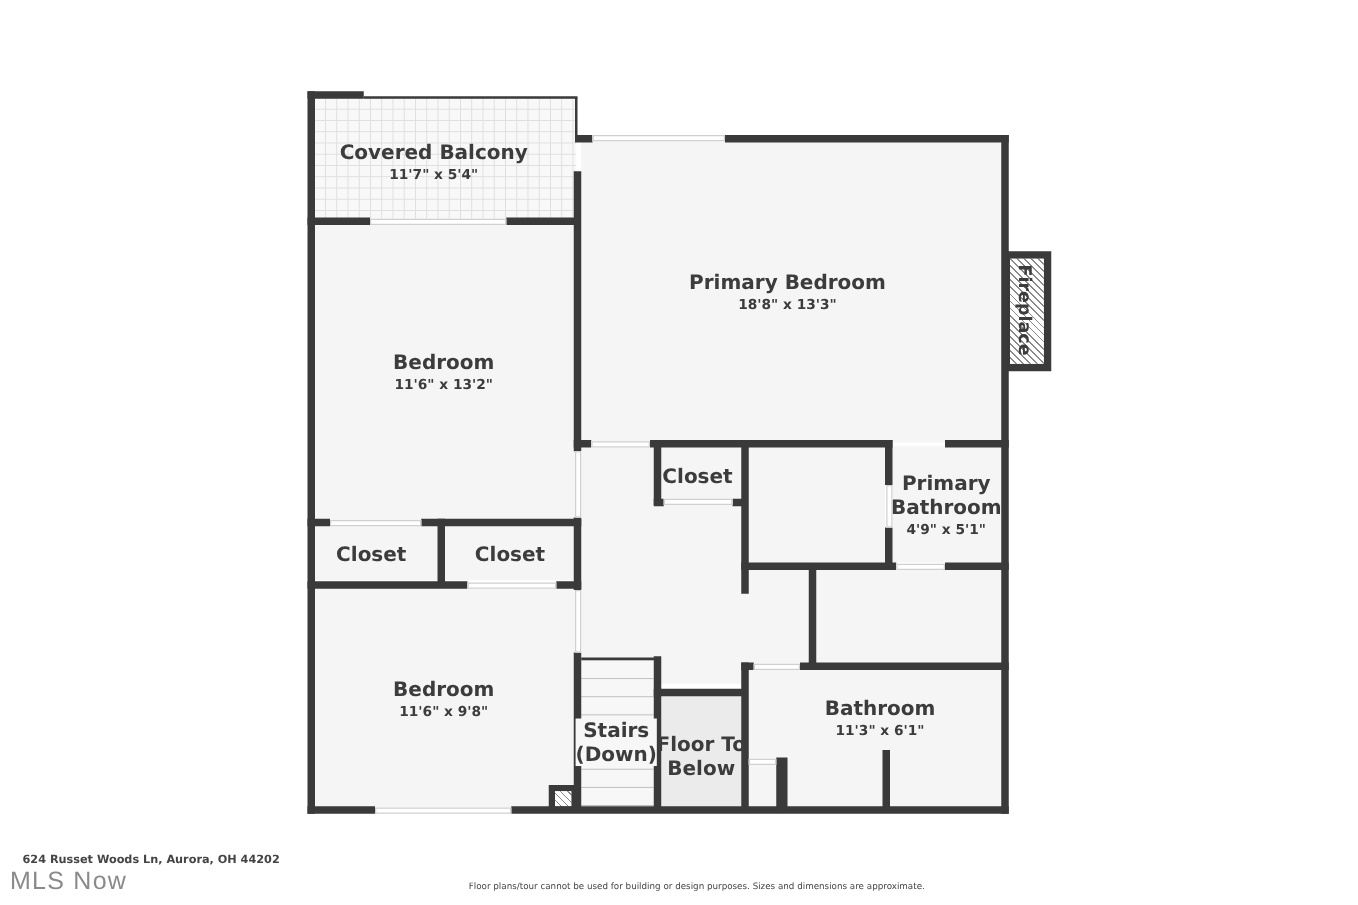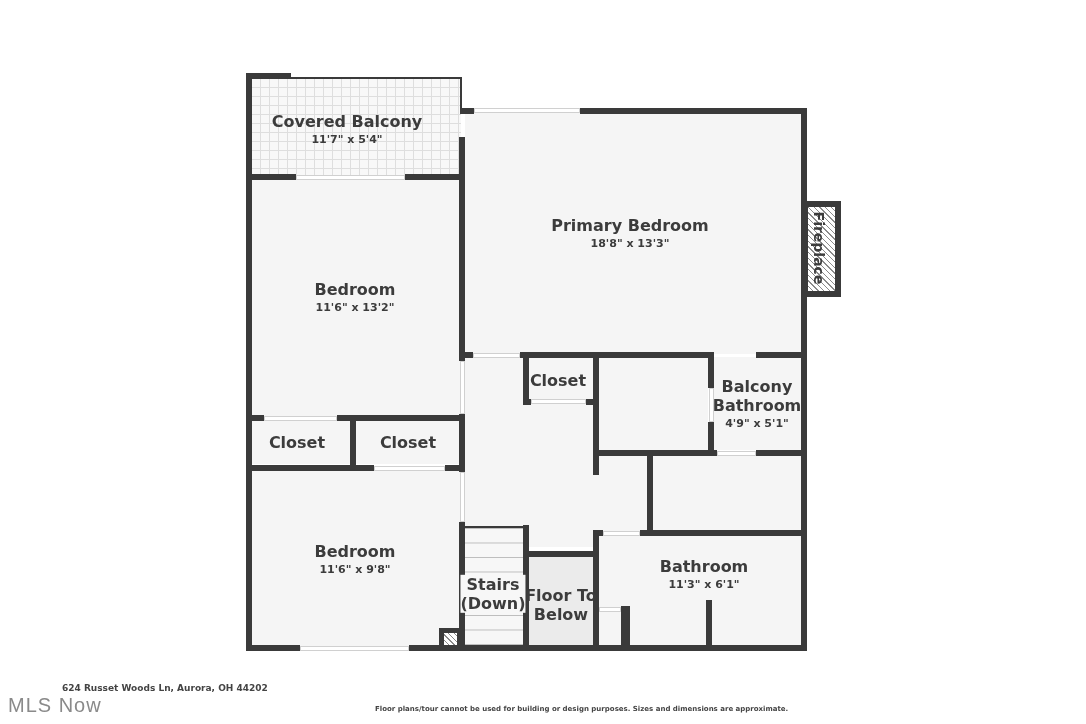--- a/index.html
+++ b/index.html
@@ -15,23 +15,23 @@
     background-image:
       linear-gradient(#dedede 1px, transparent 1px),
       linear-gradient(90deg, #dedede 1px, transparent 1px);
     background-size:9px 9px; }
   .hatch { background-image: repeating-linear-gradient(45deg, #ffffff 0 3px, #8a8a8a 3px 4px); }
   .stairs { background-color:#f7f7f7;
     background-image: linear-gradient(#bdbdbd 1px, transparent 1px);
     background-size:100% 14.5px; }
   .open-below { background:#ebebeb; }
   .fireplace-text { position:absolute; transform-origin:center; color:#3c3c3c; font-weight:bold; font-size:14px; white-space:nowrap; }
-  .footer-address { position:absolute; left:18px; top:683px; font-size:9px; font-weight:bold; color:#444;margin-left:44px; }
+  .footer-address { position:absolute; left:18px; top:683px; font-size:9px; font-weight:bold; color:#444; }
   .footer-brand { position:absolute; left:8px; top:694px; font-size:20px; color:#8a8a8a; font-family:"Liberation Sans", sans-serif; letter-spacing:1px; }
-  .footer-disclaimer { position:absolute; left:375px; top:705px; font-size:7px; font-weight:bold; color:#444; }
+  .footer-disclaimer { position:absolute; left:375px; top:705px; font-size:7px; font-weight:normal; color:#444; }
 </style>
 </head>
 <body>
 
 <div class="plan">
 
   <div class="room balcony" style="left:251px;top:78px;width:210px;height:97px;"></div>
   <div class="room" style="left:465px;top:113px;width:337px;height:241px;"></div>
   <div class="room" style="left:251px;top:179px;width:210px;height:237px;"></div>
   <div class="room" style="left:465px;top:357px;width:182px;height:190px;"></div>
@@ -124,21 +124,21 @@
     <span class="dim">18'8" x 13'3"</span>
   </div>
   <div class="label" style="left:355px;top:297px;">
     <span class="name">Bedroom</span>
     <span class="dim">11'6" x 13'2"</span>
   </div>
   <div class="label" style="left:558px;top:381px;">
     <span class="name">Closet</span>
   </div>
   <div class="label" style="left:757px;top:404px;">
-    <span class="name">Balcony</span>
+    <span class="name">Primary</span>
     <span class="name">Bathroom</span>
     <span class="dim">4'9" x 5'1"</span>
   </div>
   <div class="label" style="left:297px;top:443px;">
     <span class="name">Closet</span>
   </div>
   <div class="label" style="left:408px;top:443px;">
     <span class="name">Closet</span>
   </div>
   <div class="label" style="left:355px;top:559px;">

